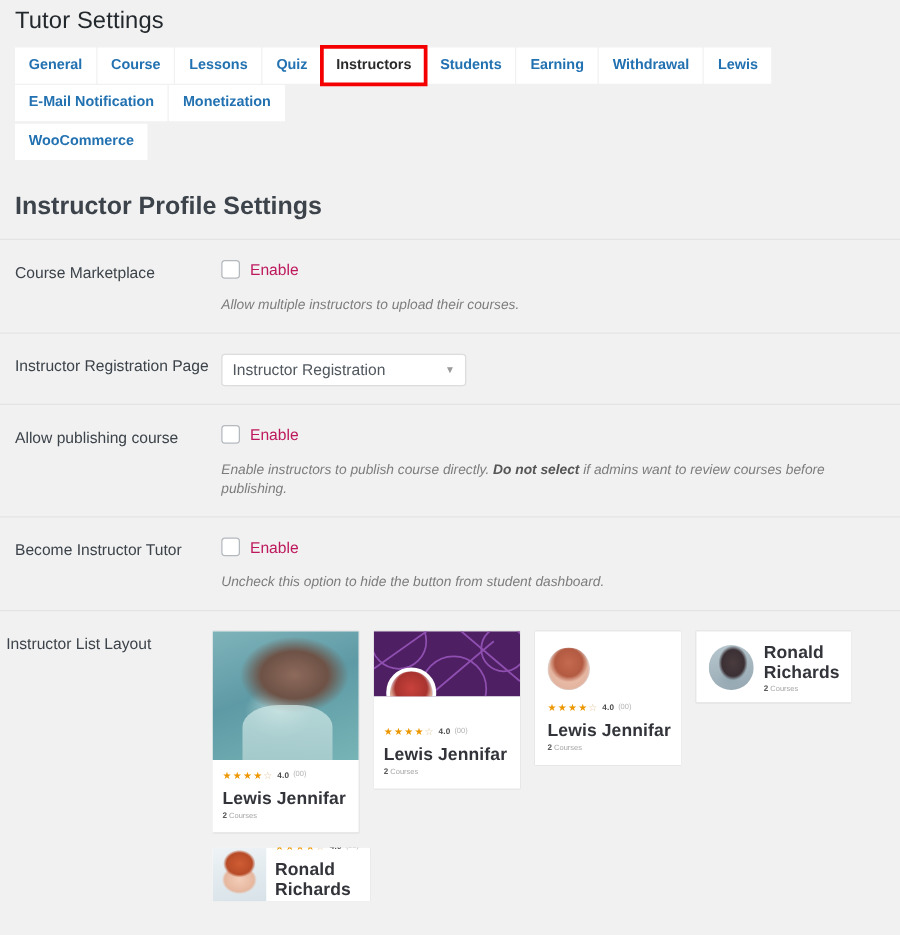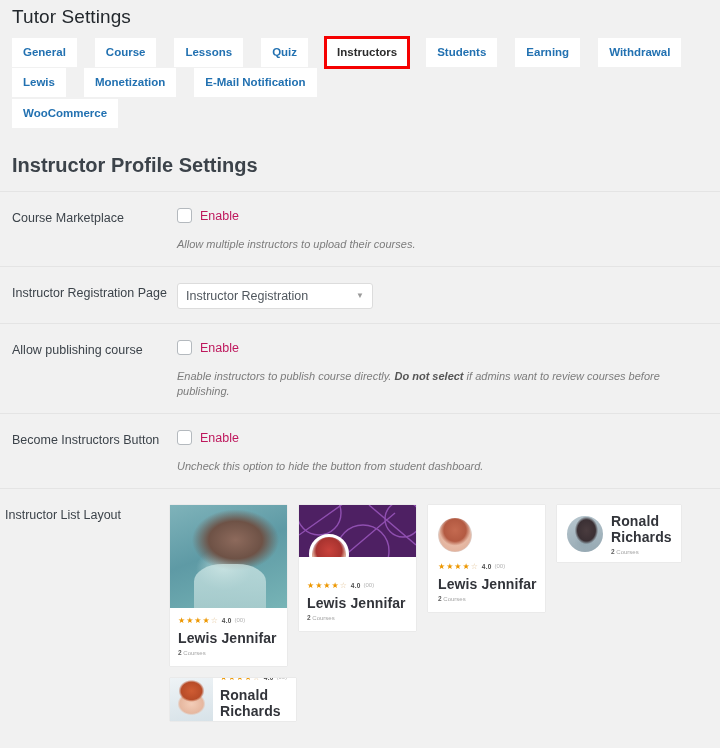--- a/index.html
+++ b/index.html
@@ -19,21 +19,21 @@
     color: #23282d;
     padding: 6px 0 2px 12px;
     letter-spacing: .1px;
   }
 
   
   .tab-bar {
     padding: 8px 0 0 12px;
     display: flex;
     flex-wrap: wrap;
-    gap: 1px 18px;
+    gap: 1px 1px;
     max-width: 700px;
   }
   .tab {
     background: #ffffff;
     color: #2271b1;
     font-size: 11.5px;
     font-weight: 700;
     padding: 7px 10px 7px 10px;
     line-height: 13px;
     white-space: nowrap;
@@ -247,22 +247,22 @@
   <div class="tab-bar">
     <div class="tab"><span>General</span></div>
     <div class="tab"><span>Course</span></div>
     <div class="tab"><span>Lessons</span></div>
     <div class="tab"><span>Quiz</span></div>
     <div class="tab active tab-highlight"><span>Instructors</span></div>
     <div class="tab"><span>Students</span></div>
     <div class="tab"><span>Earning</span></div>
     <div class="tab"><span>Withdrawal</span></div>
     <div class="tab"><span>Lewis</span></div>
+    <div class="tab"><span>E-Mail Notification</span></div>
     <div class="tab"><span>Monetization</span></div>
-    <div class="tab"><span>E-Mail Notification</span></div>
     <div style="flex-basis:100%;height:0"></div>
     <div class="tab"><span>WooCommerce</span></div>
   </div>
 
   <div class="section-head">Instructor Profile Settings</div>
 
   <div class="rows">
 
     <div class="row">
       <div class="row-label">Course Marketplace</div>
@@ -290,21 +290,21 @@
       <div class="row-field">
         <div class="checkline">
           <div class="cbox"></div>
           <span class="cbox-label">Enable</span>
         </div>
         <div class="hint"><span>Enable instructors to publish course directly. </span><b>Do not select</b><span> if admins want to review courses before publishing.</span></div>
       </div>
     </div>
 
     <div class="row">
-      <div class="row-label">Become Instructors Button</div>
+      <div class="row-label">Become Instructor Tutor</div>
       <div class="row-field">
         <div class="checkline">
           <div class="cbox"></div>
           <span class="cbox-label">Enable</span>
         </div>
         <div class="hint">Uncheck this option to hide the button from student dashboard.</div>
       </div>
     </div>
 
     <div class="row">

